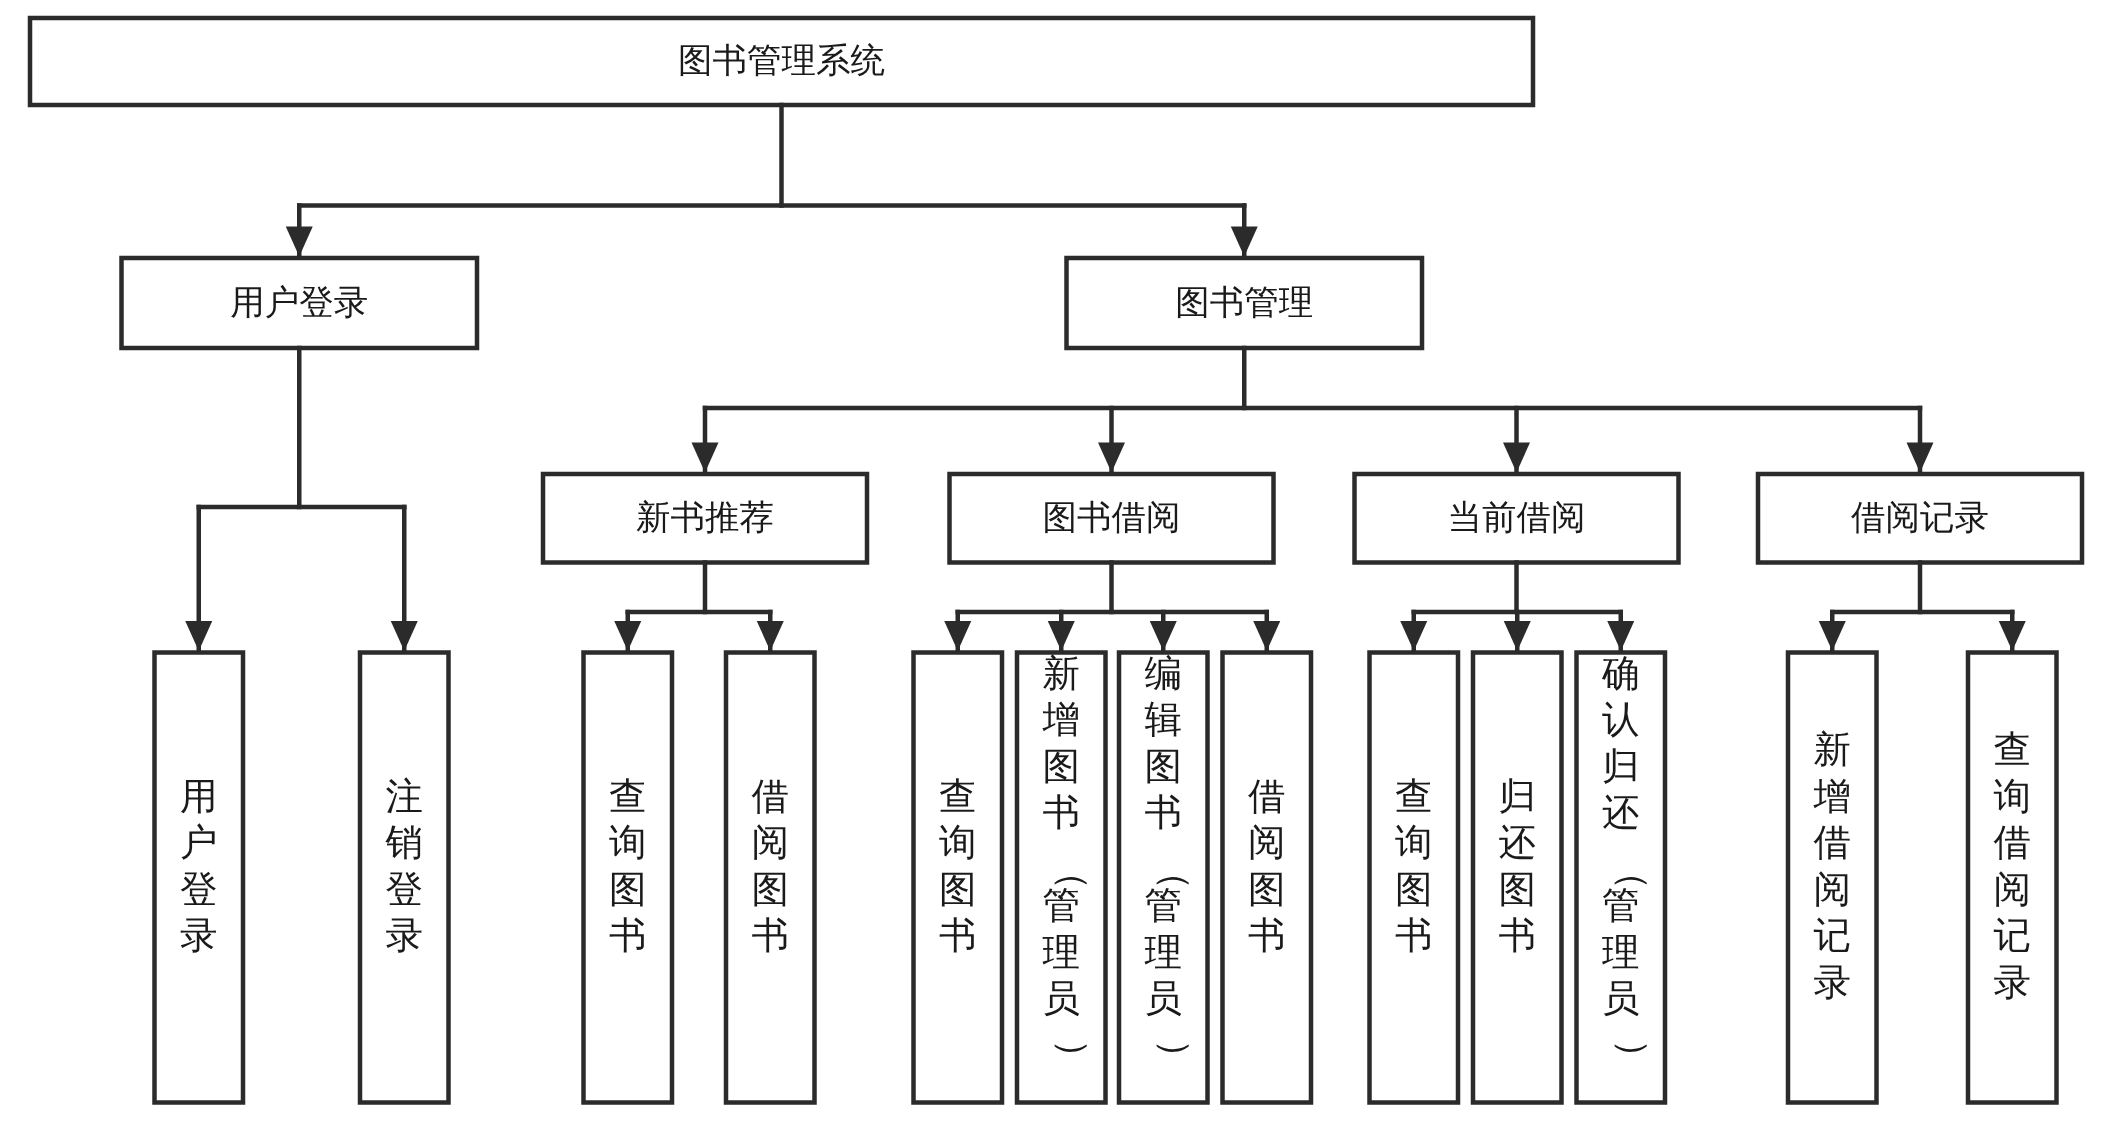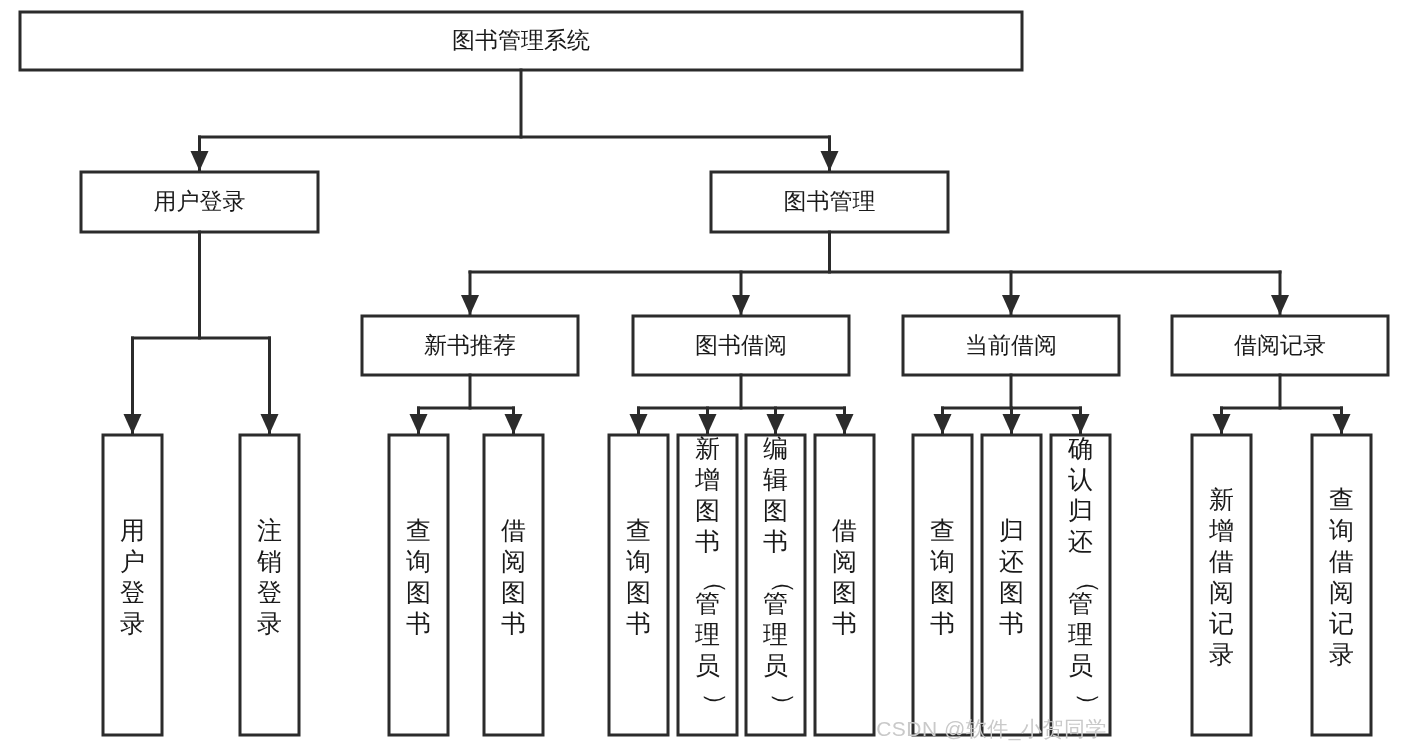--- a/index.html
+++ b/index.html
@@ -268,14 +268,13 @@
         <rect x="1312" y="435" width="59" height="300" class="node-box"></rect>
         <text x="1341.5" y="508" class="node-label-vertical" text-anchor="middle">查</text>
         <text x="1341.5" y="539" class="node-label-vertical" text-anchor="middle">询</text>
         <text x="1341.5" y="570" class="node-label-vertical" text-anchor="middle">借</text>
         <text x="1341.5" y="601" class="node-label-vertical" text-anchor="middle">阅</text>
         <text x="1341.5" y="632" class="node-label-vertical" text-anchor="middle">记</text>
         <text x="1341.5" y="663" class="node-label-vertical" text-anchor="middle">录</text>
         <title>查询借阅记录</title>
       </g>
     </svg>
-  <div class="watermark">CSDN @软件_小贺同学</div>
 </div>
 
 </body></html>

